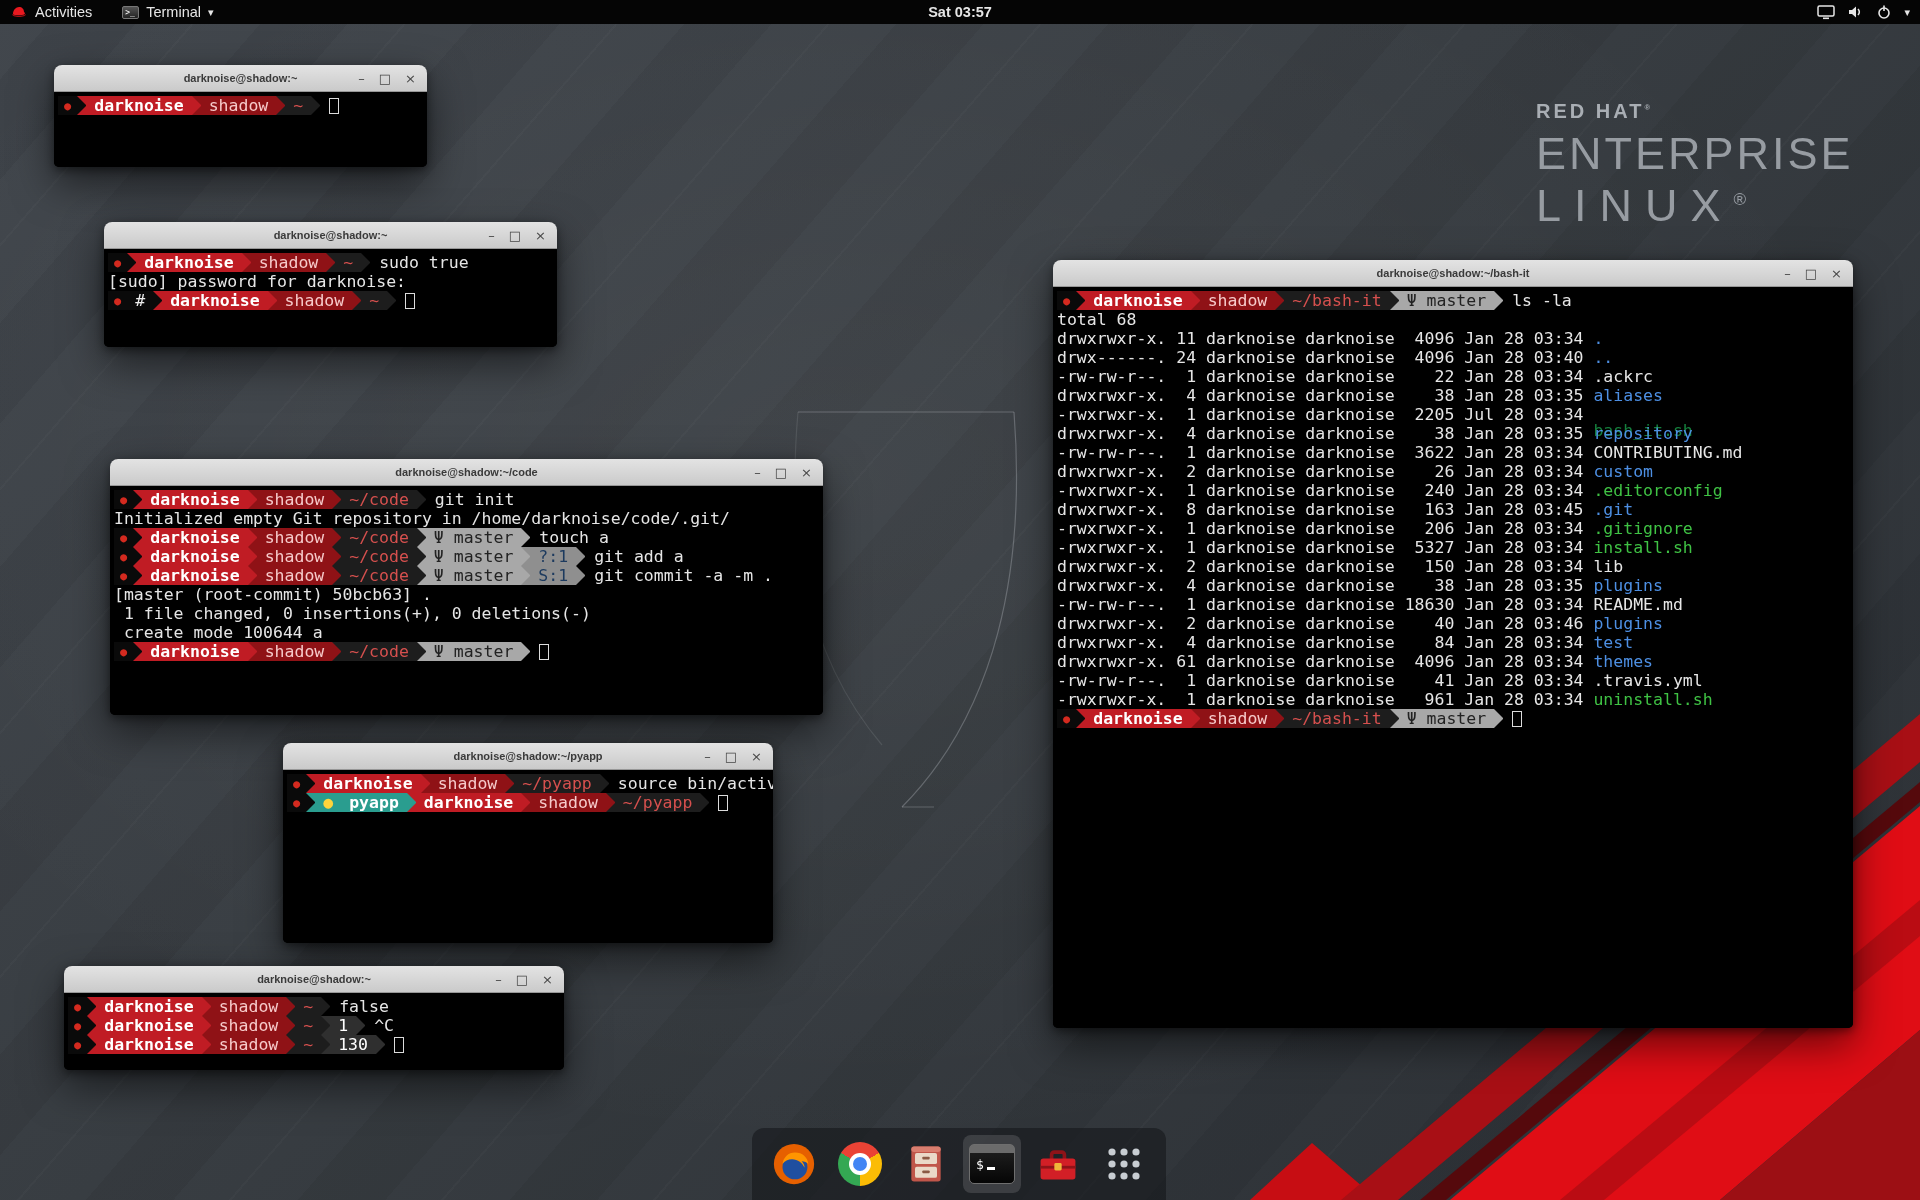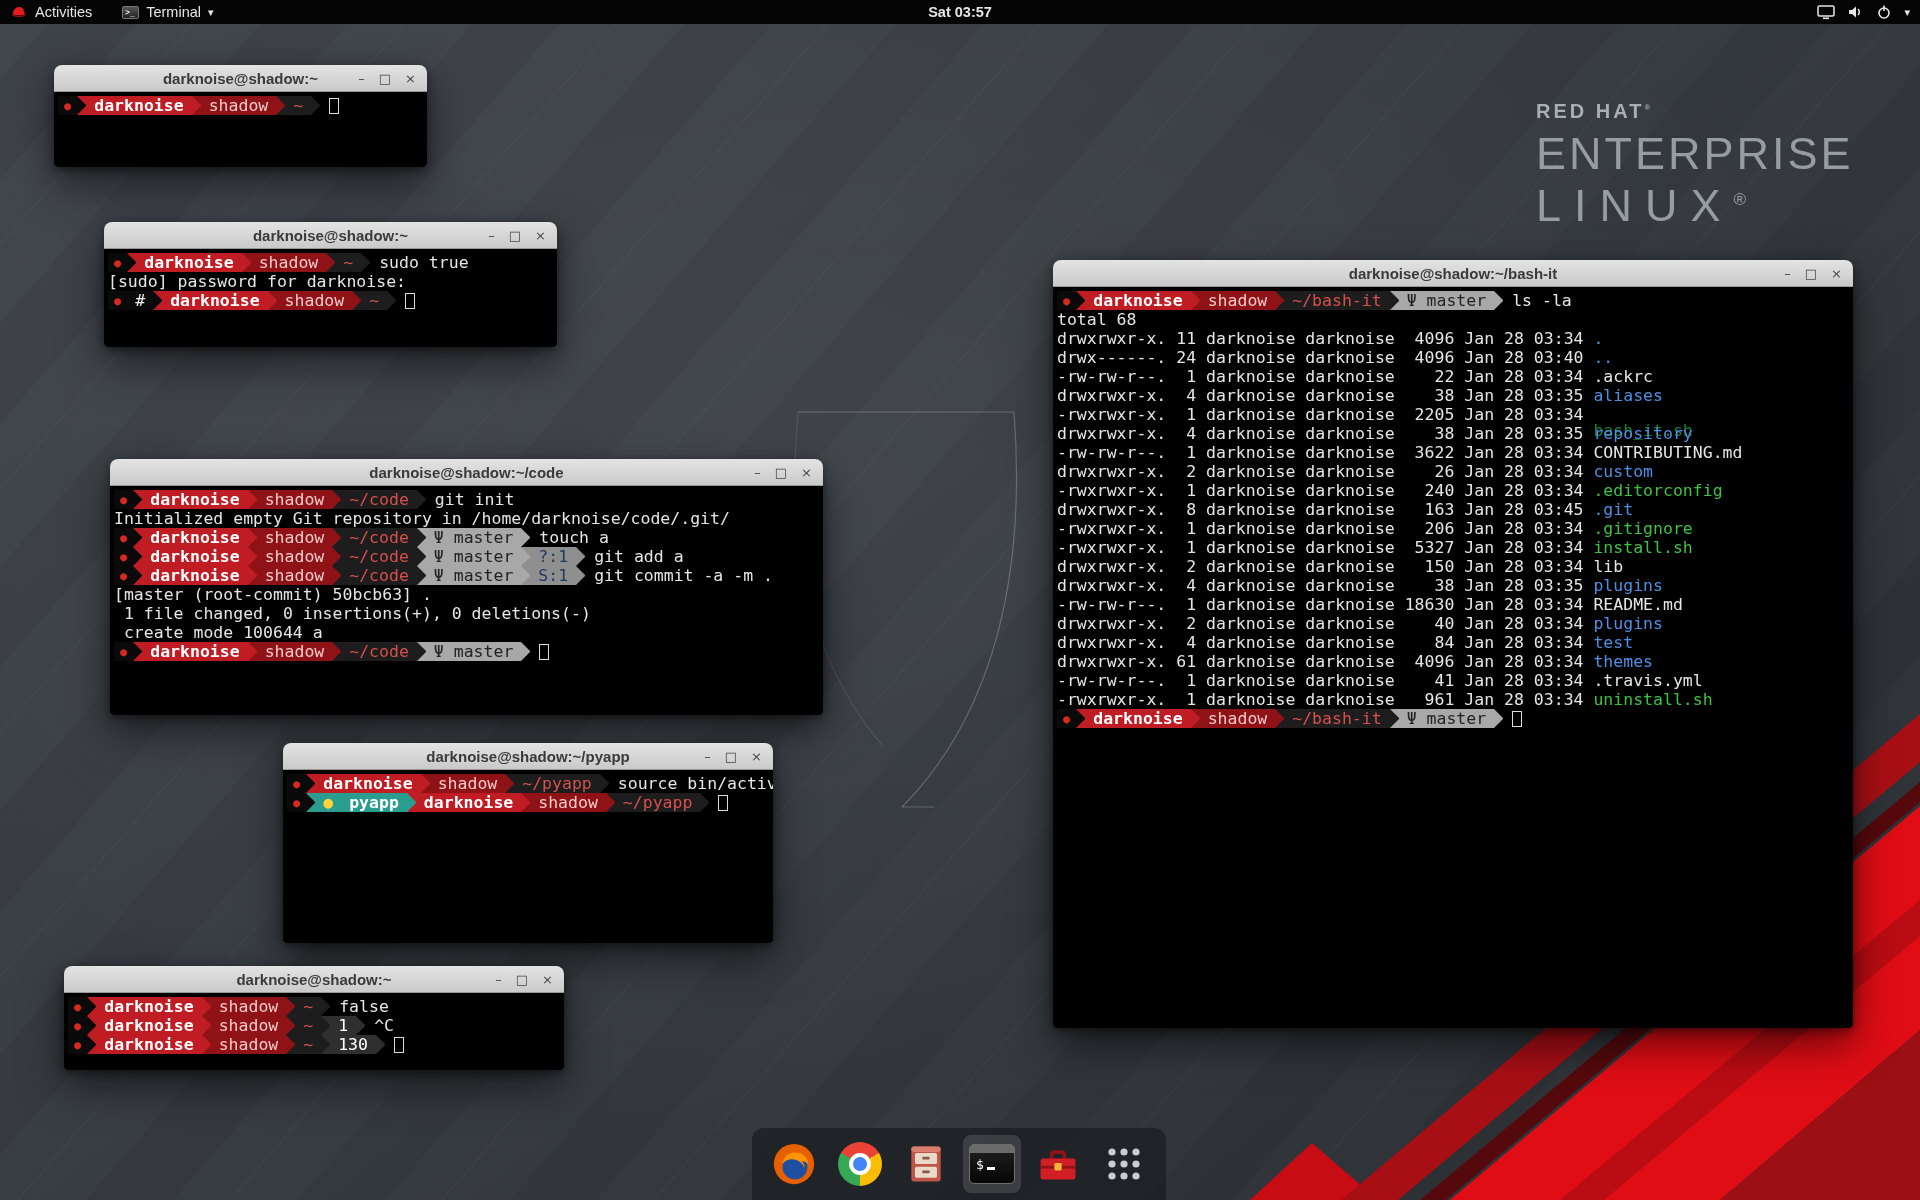--- a/index.html
+++ b/index.html
@@ -28,21 +28,21 @@
   #branding { position:absolute; left:1536px; top:100px; z-index:2; }
   #branding .b1 { font-size:20px; font-weight:700; letter-spacing:3px; color:#a9aeb4; }
   #branding .b2 { font-size:45px; letter-spacing:3px; color:#979ca2; margin-top:5px; }
   #branding .b3 { font-size:45px; letter-spacing:13px; color:#979ca2; }
   #branding sup { font-size:38%; vertical-align:super; }
   
   .win { position:absolute; border-radius:9px 9px 5px 5px; background:#000; z-index:10;
          box-shadow:0 16px 42px rgba(0,0,0,0.55), 0 3px 10px rgba(0,0,0,0.45); }
   .titlebar { height:27px; background:linear-gradient(#e3e3e3,#cacaca); border-bottom:1px solid #979797;
               border-radius:8px 8px 0 0; position:relative; display:flex; align-items:center; justify-content:center; }
-  .title { font-size:15px; font-weight:700; color:#3a3a3a; }
+  .title { font-size:11px; font-weight:700; color:#3a3a3a; }
   .winbtns { position:absolute; right:11px; top:0; height:100%; display:flex; align-items:center; gap:14px; }
   .wbtn { font-size:13px; color:#474747; line-height:1; font-family:"DejaVu Sans",sans-serif; }
   .tbody { position:absolute; left:0; right:0; top:27px; bottom:0; background:#000;
            border-radius:0 0 5px 5px; padding:4px 0 0 4px; overflow:hidden;
            font-family:"DejaVu Sans Mono",monospace; font-size:16.5px; color:#e6e6e6; }
   .tline { display:flex; align-items:stretch; height:19px; }
   .pseg { display:inline-flex; align-items:center; padding:0 8px; white-space:pre; }
   [data-name="prompt-seg-hat"] { font-size:12px; padding:0 6px; }
   .parrow { width:0; height:19px; border-top:9.5px solid transparent; border-bottom:9.5px solid transparent;
             border-left:9px solid transparent; }
@@ -402,21 +402,21 @@
         </div>
         <div class="tline" data-name="terminal-line">
           <span class="ptxt" data-name="ls-columns">-rw-rw-r--.  1 darknoise darknoise    22 Jan 28 03:34 </span>
           <span class="ptxt" data-name="ls-filename" style="color: rgb(230, 230, 230);">.ackrc</span>
         </div>
         <div class="tline" data-name="terminal-line">
           <span class="ptxt" data-name="ls-columns">drwxrwxr-x.  4 darknoise darknoise    38 Jan 28 03:35 </span>
           <span class="ptxt" data-name="ls-filename" style="color: rgb(77, 143, 227);">aliases</span>
         </div>
         <div class="tline" data-name="terminal-line">
-          <span class="ptxt" data-name="ls-columns">-rwxrwxr-x.  1 darknoise darknoise  2205 Jan 28 03:34 </span>
+          <span class="ptxt" data-name="ls-columns">-rwxrwxr-x.  1 darknoise darknoise  2205 Jul 28 03:34 </span>
           <span class="ptxt" data-name="ls-filename" style="color: #15803d; margin-top: 31px;">bash_it.sh</span>
         </div>
         <div class="tline" data-name="terminal-line">
           <span class="ptxt" data-name="ls-columns">drwxrwxr-x.  4 darknoise darknoise    38 Jan 28 03:35 </span>
           <span class="ptxt" data-name="ls-filename" style="color: rgb(77, 143, 227);">repository</span>
         </div>
         <div class="tline" data-name="terminal-line">
           <span class="ptxt" data-name="ls-columns">-rw-rw-r--.  1 darknoise darknoise  3622 Jan 28 03:34 </span>
           <span class="ptxt" data-name="ls-filename" style="color: rgb(230, 230, 230);">CONTRIBUTING.md</span>
         </div>
@@ -446,21 +446,21 @@
         </div>
         <div class="tline" data-name="terminal-line">
           <span class="ptxt" data-name="ls-columns">drwxrwxr-x.  4 darknoise darknoise    38 Jan 28 03:35 </span>
           <span class="ptxt" data-name="ls-filename" style="color: rgb(77, 143, 227);">plugins</span>
         </div>
         <div class="tline" data-name="terminal-line">
           <span class="ptxt" data-name="ls-columns">-rw-rw-r--.  1 darknoise darknoise 18630 Jan 28 03:34 </span>
           <span class="ptxt" data-name="ls-filename" style="color: rgb(230, 230, 230);">README.md</span>
         </div>
         <div class="tline" data-name="terminal-line">
-          <span class="ptxt" data-name="ls-columns">drwxrwxr-x.  2 darknoise darknoise    40 Jan 28 03:34 </span>
+          <span class="ptxt" data-name="ls-columns">drwxrwxr-x.  2 darknoise darknoise    40 Jan 28 03:46 </span>
           <span class="ptxt" data-name="ls-filename" style="color: rgb(77, 143, 227);">plugins</span>
         </div>
         <div class="tline" data-name="terminal-line">
           <span class="ptxt" data-name="ls-columns">drwxrwxr-x.  4 darknoise darknoise    84 Jan 28 03:34 </span>
           <span class="ptxt" data-name="ls-filename" style="color: rgb(77, 143, 227);">test</span>
         </div>
         <div class="tline" data-name="terminal-line">
           <span class="ptxt" data-name="ls-columns">drwxrwxr-x. 61 darknoise darknoise  4096 Jan 28 03:34 </span>
           <span class="ptxt" data-name="ls-filename" style="color: rgb(77, 143, 227);">themes</span>
         </div>

